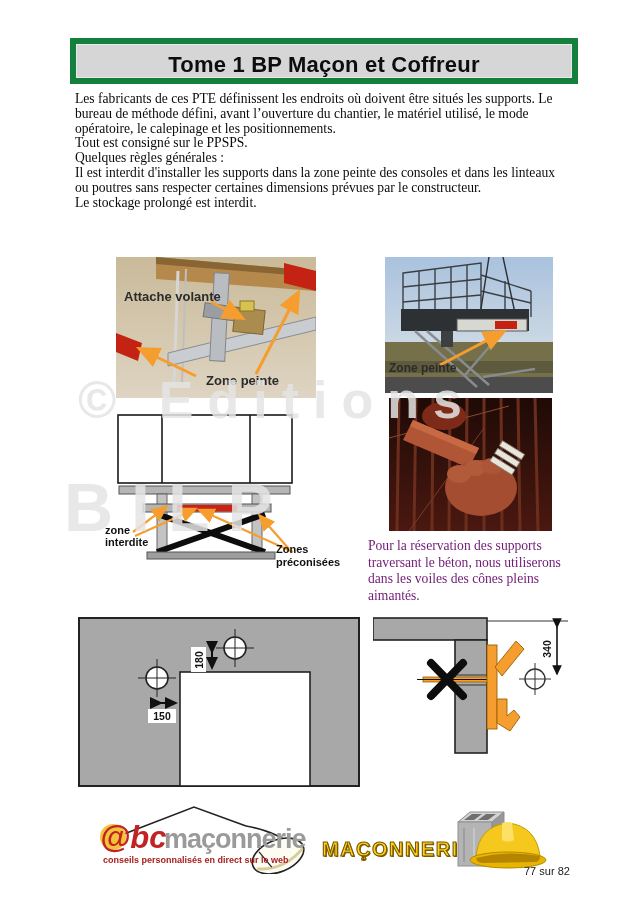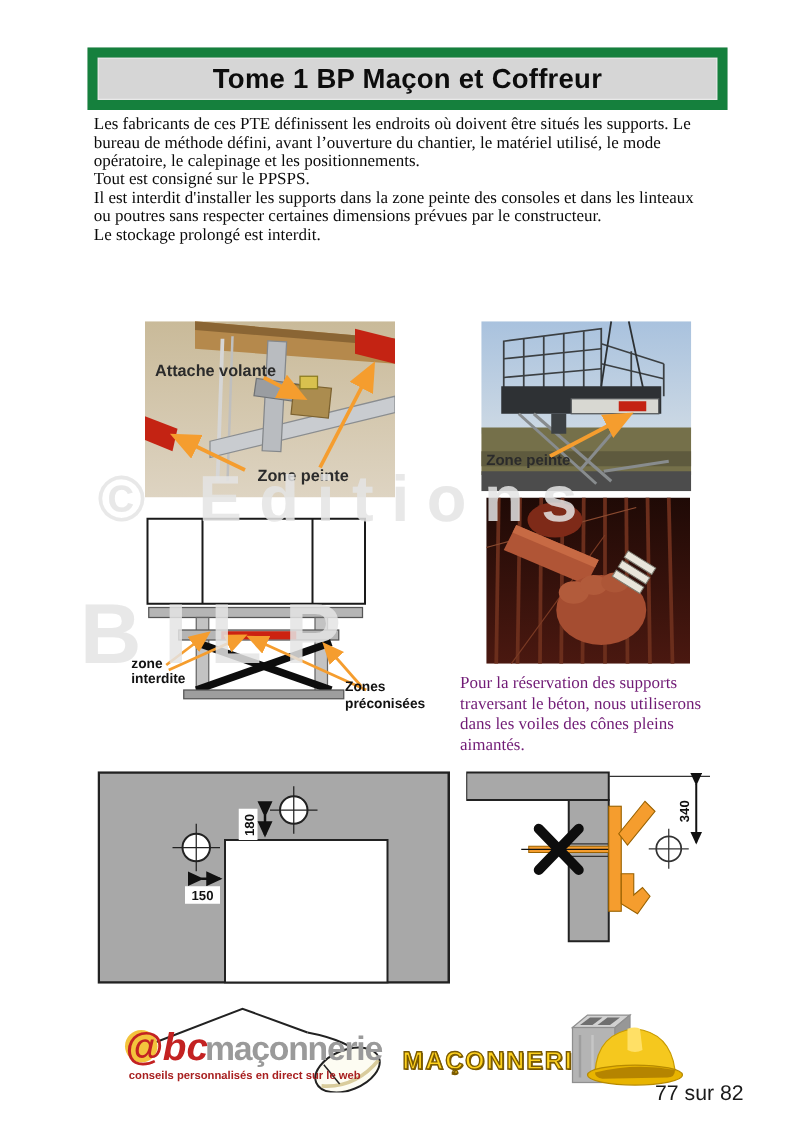--- a/index.html
+++ b/index.html
@@ -6,23 +6,23 @@
   .page {
     position:relative; width:640px; height:906px; margin:0 auto;
     background:#ffffff; overflow:hidden;
     font-family:"Liberation Sans", sans-serif; color:#111;
   }
   .abs { position:absolute; }
 
   
   .title-box {
     left:70px; top:38px; width:496px; height:34px;
-    background:#d6d6d6; border:8px solid #15803d;
+    background:#d6d6d6; border:6px solid #15803d;
     box-shadow: inset 0 0 0 1px #e9e9e9;
-    display:flex; align-items:center; justify-content:center;
+    display:flex; align-items:flex-end; justify-content:center;
   }
   .title-box h1 {
     margin:0; font-size:22px; font-weight:bold; color:#0d0d0d;
     font-family:"Liberation Sans", sans-serif; letter-spacing:.2px;
   }
 
   
   .text-block {
     left:75px; top:92px; width:492px;
     font-family:"Liberation Serif", serif; font-size:13.6px; line-height:14.8px;
@@ -45,21 +45,21 @@
   
   .fig { z-index:10; }
   svg text { font-family:"Liberation Sans", sans-serif; }
 
   
   .brand-word {
     left:322px; top:838px; font-size:20px; font-weight:900; letter-spacing:1.5px;
     color:#ffd21e; -webkit-text-stroke:1.1px #7a5a00;
     text-shadow:1px 1px 0 #7a5a00; font-family:"Liberation Sans",sans-serif;
   }
-  .page-number { left:524px; top:865px; font-size:17px; color:#1a1a1a; }
+  .page-number { left:524px; top:865px; font-size:11px; color:#1a1a1a; }
 </style>
 </head>
 <body>
 
 <svg width="0" height="0" style="position:absolute" aria-hidden="true">
   <defs>
     <marker id="ah-o" markerWidth="9" markerHeight="9" refX="6.5" refY="3.5" orient="auto">
       <path d="M0,0 L8,3.5 L0,7 Z" fill="#F59D2E"></path>
     </marker>
     <marker id="ah-b" markerWidth="8" markerHeight="8" refX="5.5" refY="3" orient="auto">
@@ -70,20 +70,21 @@
 
 <div class="page">
 
   <div class="abs title-box">
     <h1>Tome 1 BP Maçon et Coffreur</h1>
   </div>
 
   <div class="abs text-block">
     <p class="para">Les fabricants de ces PTE définissent les endroits où doivent être situés les supports. Le bureau de méthode défini, avant l’ouverture du chantier, le matériel utilisé, le mode opératoire, le calepinage et les positionnements.</p>
     <p class="para">Tout est consigné sur le PPSPS.</p>
+    <p class="para">Quelques règles générales :</p>
     <p class="para">Il est interdit d'installer les supports dans la zone peinte des consoles et dans les linteaux ou poutres sans respecter certaines dimensions prévues par le constructeur.</p>
     <p class="para">Le stockage prolongé est interdit.</p>
   </div>
 
   <svg class="abs fig" style="left:116px;top:257px" width="200" height="141" viewBox="0 0 200 141">
     <defs>
       <linearGradient id="p1bg" x1="0" y1="0" x2="0" y2="1">
         <stop offset="0" stop-color="#c9ba99"></stop>
           <stop offset="1" stop-color="#ded4c2"></stop>
       </linearGradient>

